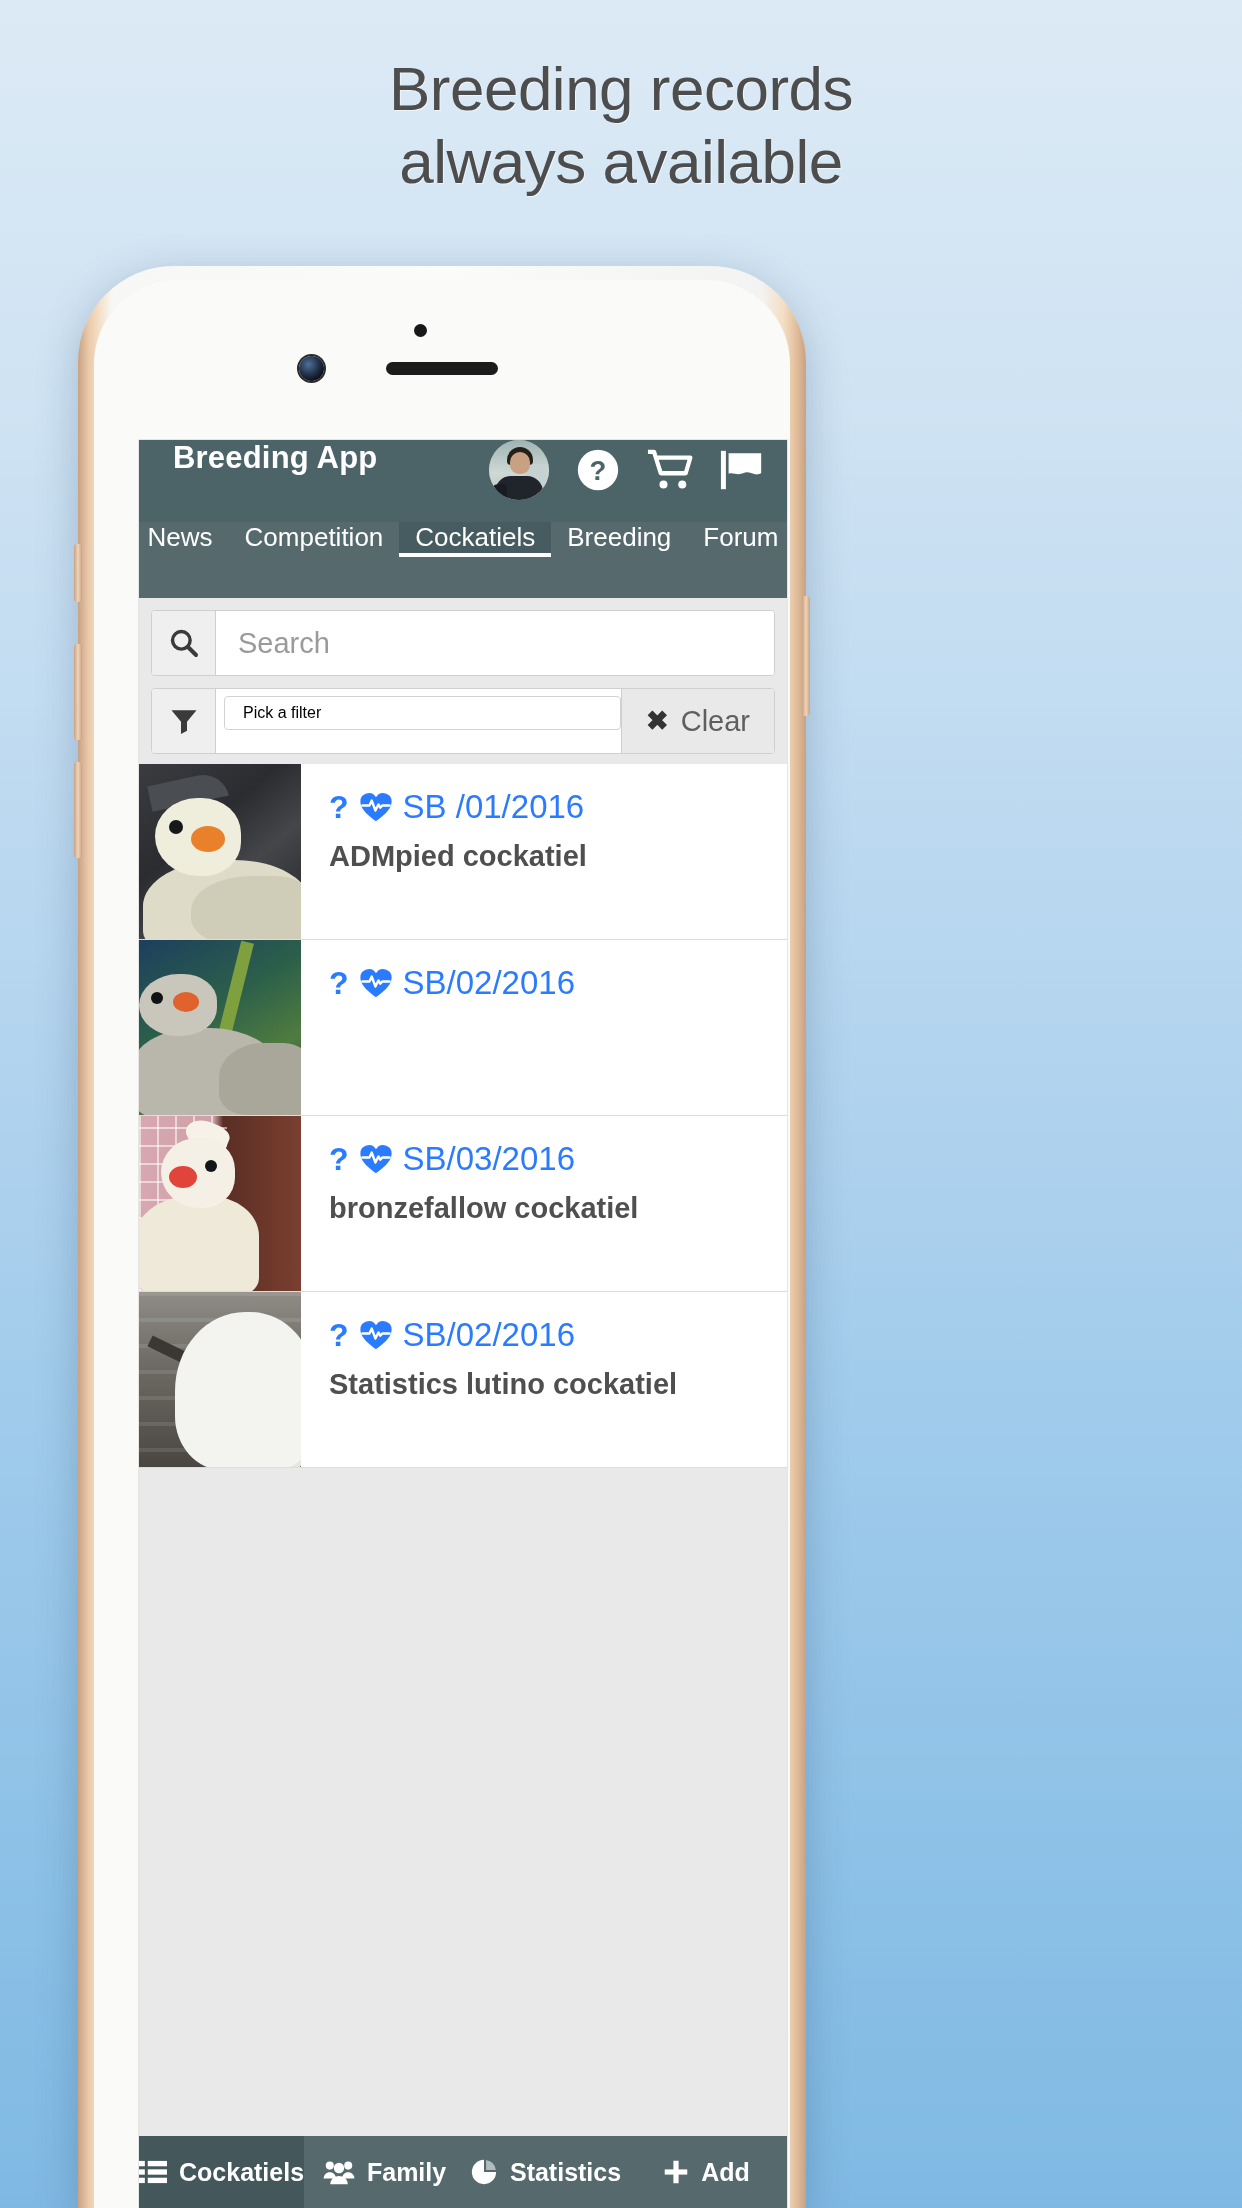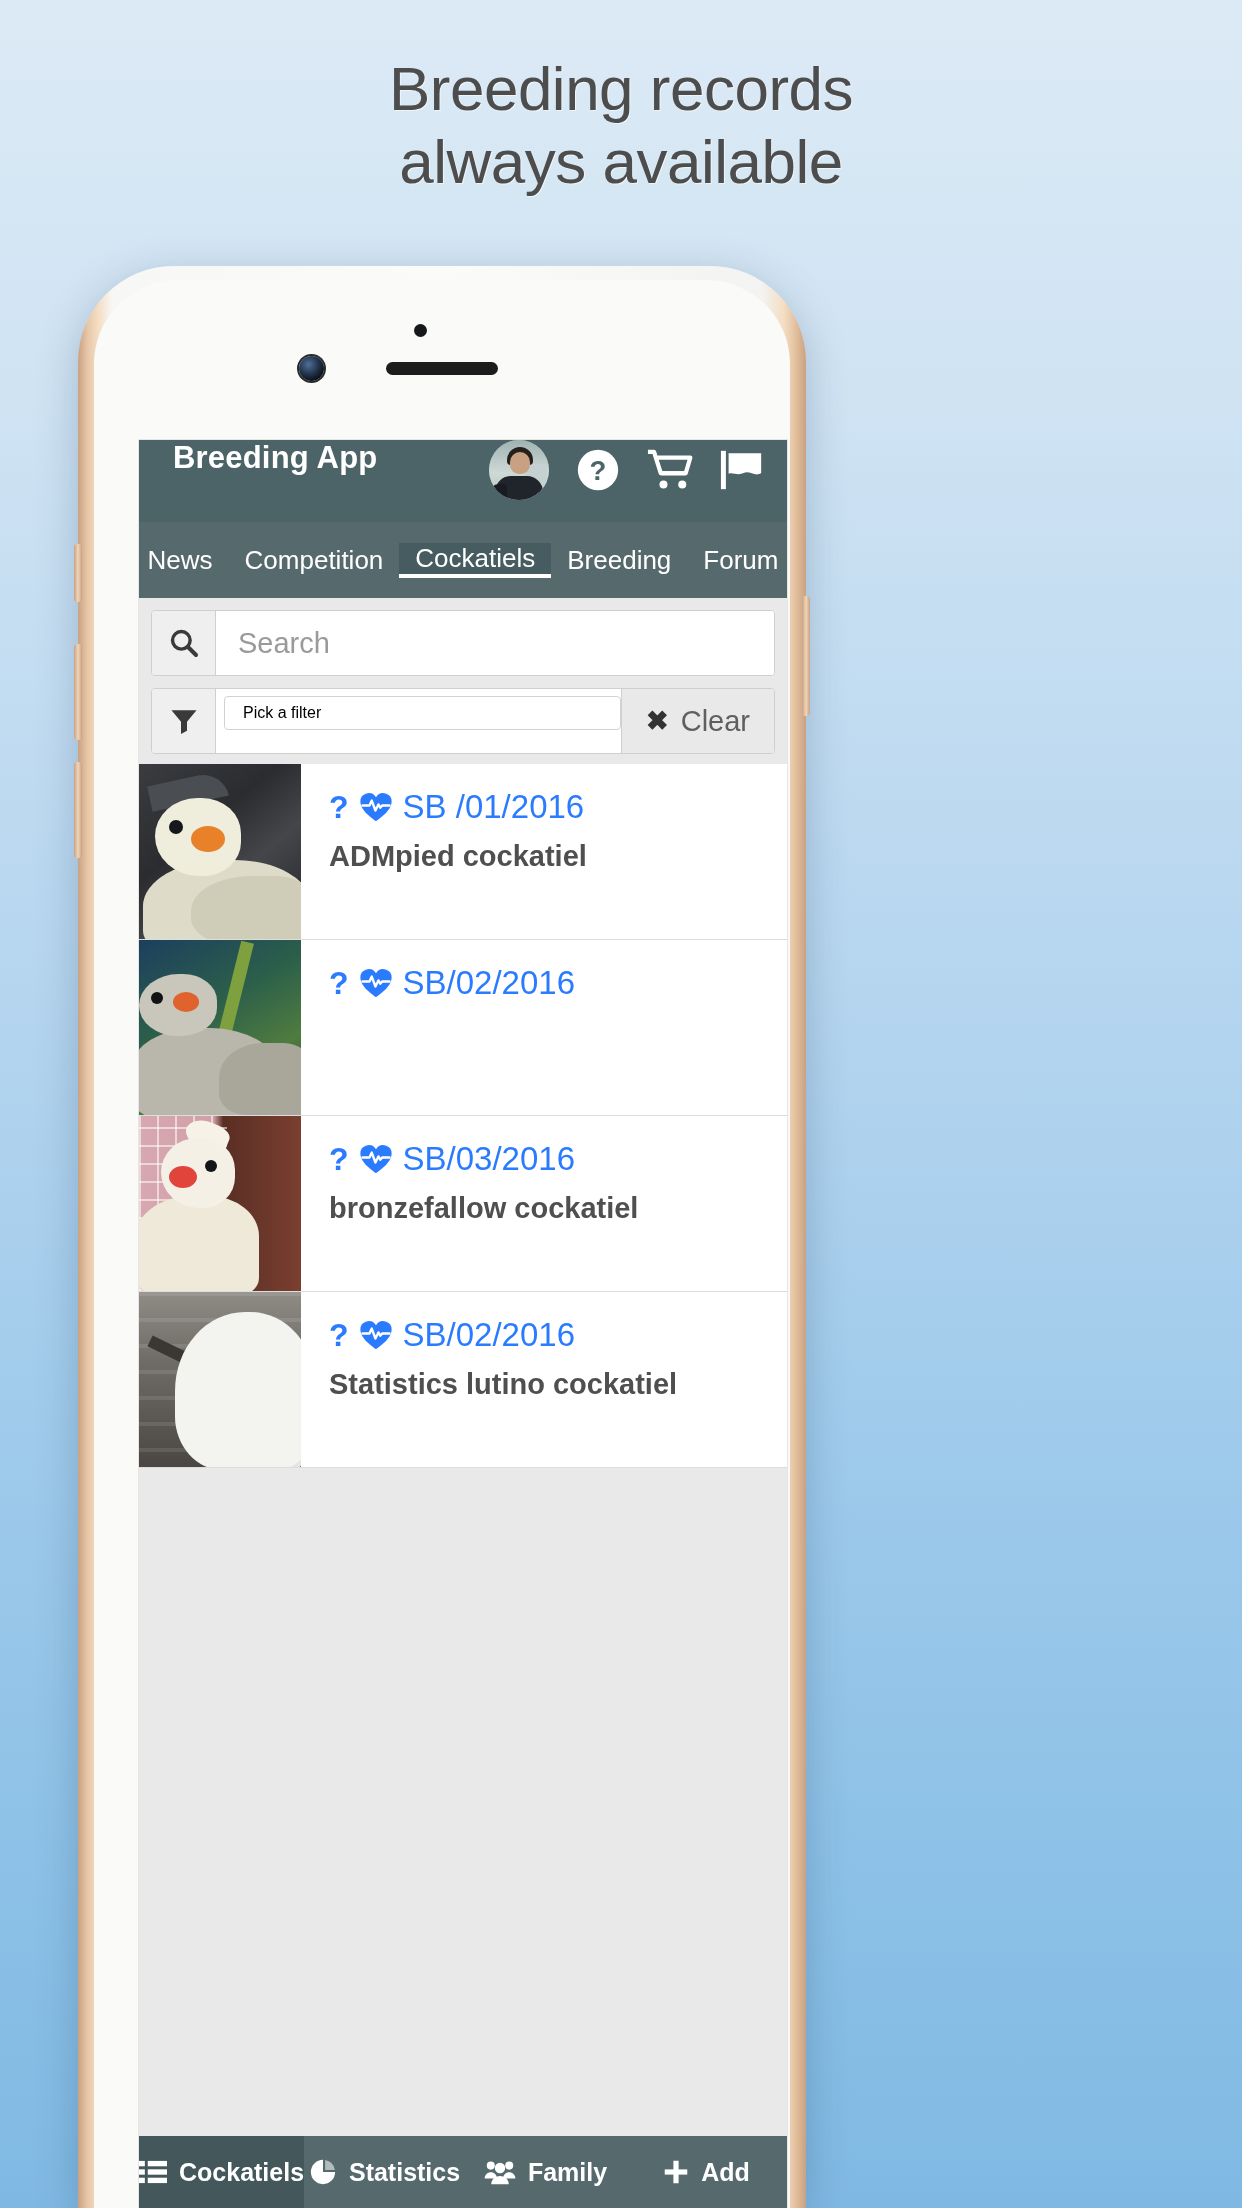--- a/index.html
+++ b/index.html
@@ -138,21 +138,21 @@
     display: flex; align-items: center; justify-content: center;
     flex: 0 0 auto;
   }
   .icon-btn svg { display: block; }
 
   
   .tabbar {
     background: #56696d;
     height: 76px;
     display: flex;
-    align-items: center;
+    align-items: flex-start;
     justify-content: center;
     flex: 0 0 auto;
   }
   .tab {
     display: flex;
     align-items: center;
     padding: 0 16px;
     color: #ffffff;
     font-size: 26px;
     white-space: nowrap;
@@ -540,44 +540,44 @@
               <rect x="7.5" y="1.5" width="16.5" height="4.6" fill="#ffffff"></rect>
               <rect x="7.5" y="8.7" width="16.5" height="4.6" fill="#ffffff"></rect>
               <rect x="7.5" y="15.9" width="16.5" height="4.6" fill="#ffffff"></rect>
             </svg>
           </span>
           <span>Cockatiels</span>
         </div>
 
         <div class="bnav-item">
           <span>
-            <svg width="28" height="28" viewBox="0 0 24 24" aria-hidden="true">
-              <path d="M12 1.6A10.4 10.4 0 1 0 22.4 12H12V1.6z" fill="#ffffff"></path>
-              <path d="M13.8 1.8A10.4 10.4 0 0 1 22.2 10.2H13.8V1.8z" fill="#ffffff" opacity="0.55"></path>
-            </svg>
-          </span>
-          <span>Statistics</span>
-        </div>
-
-        <div class="bnav-item">
-          <span>
             <svg width="32" height="26" viewBox="0 0 26 22" aria-hidden="true">
               <circle cx="5.2" cy="5.6" r="3.4" fill="#ffffff"></circle>
               <circle cx="20.8" cy="5.6" r="3.4" fill="#ffffff"></circle>
               <path d="M0 16.4c0-3 2.4-5.2 5.2-5.2s5.2 2.2 5.2 5.2H0z" fill="#ffffff"></path>
               <path d="M15.6 16.4c0-3 2.4-5.2 5.2-5.2S26 13.4 26 16.4H15.6z" fill="#ffffff"></path>
               <circle cx="13" cy="7.6" r="4.4" fill="#ffffff"></circle>
               <path d="M5.6 21.4c0-4 3.3-7 7.4-7s7.4 3 7.4 7H5.6z" fill="#ffffff"></path>
             </svg>
           </span>
           <span>Family</span>
         </div>
 
         <div class="bnav-item">
           <span>
+            <svg width="28" height="28" viewBox="0 0 24 24" aria-hidden="true">
+              <path d="M12 1.6A10.4 10.4 0 1 0 22.4 12H12V1.6z" fill="#ffffff"></path>
+              <path d="M13.8 1.8A10.4 10.4 0 0 1 22.2 10.2H13.8V1.8z" fill="#ffffff" opacity="0.55"></path>
+            </svg>
+          </span>
+          <span>Statistics</span>
+        </div>
+
+        <div class="bnav-item">
+          <span>
             <svg width="26" height="26" viewBox="0 0 24 24" aria-hidden="true">
               <rect x="9.6" y="1.6" width="4.8" height="20.8" fill="#ffffff"></rect>
               <rect x="1.6" y="9.6" width="20.8" height="4.8" fill="#ffffff"></rect>
             </svg>
           </span>
           <span>Add</span>
         </div>
 
       </div>
 

